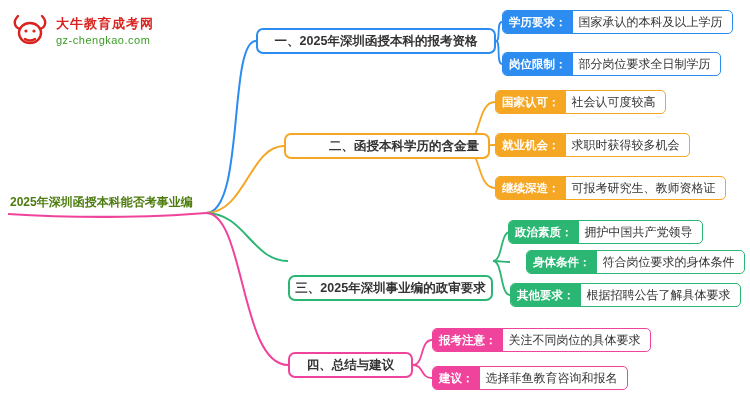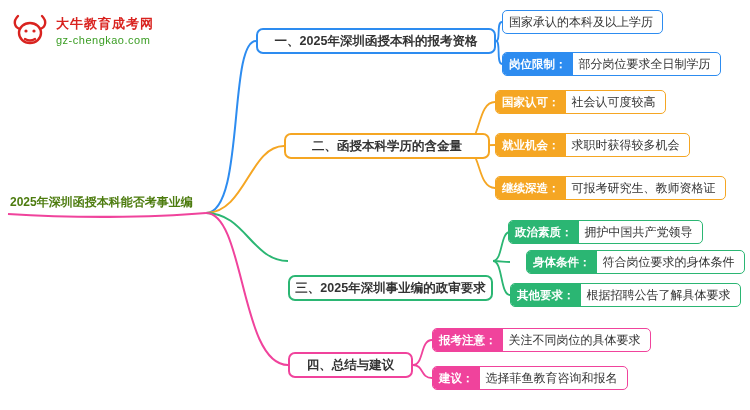--- a/index.html
+++ b/index.html
@@ -16,21 +16,21 @@
   }
   .leaf{
     border:1.5px solid #999;border-radius:5px;font-size:12px;color:#333;height:24px;overflow:hidden;
   }
   .leaf .chip{
     color:#fff;font-size:11.5px;font-weight:bold;height:100%;
     display:flex;align-items:center;padding:0 6px;border-radius:3px 0 0 3px;flex:0 0 auto;
   }
   .leaf .txt{padding:0 9px 0 6px;}
   .c-blue{border-color:#2d8cf0;}   .c-blue .chip{background:#2d8cf0;}
-  .c-orange{border-color:#f5a623;} .c-orange .chip{background:#f5a623;}
+  .c-orange{border-color:#f5a623;justify-content:flex-end;} .c-orange .chip{background:#f5a623;}
   .c-green{border-color:#2bb673;}  .c-green .chip{background:#2bb673;}
   .c-pink{border-color:#f0439c;}   .c-pink .chip{background:#f0439c;}
 
   .root-label{
     position:absolute;left:10px;top:194px;width:200px;z-index:2;
     font-size:12px;font-weight:bold;color:#4d7c0f;white-space:nowrap;
   }
 
   .logo{position:absolute;left:10px;top:12px;display:flex;align-items:center;z-index:2;}
   .logo .mark{width:40px;height:36px;margin-right:6px;flex:0 0 auto;}
@@ -78,20 +78,21 @@
   <div>
     <div class="title">大牛教育成考网</div>
     <div class="sub">gz-chengkao.com</div>
   </div>
 </div>
 
 <div class="root-label">2025年深圳函授本科能否考事业编</div>
 
 <div class="node branch c-blue" style="left:256px;top:28px;width:240px;">一、2025年深圳函授本科的报考资格</div>
 <div class="node leaf c-blue" style="left:502px;top:10px;">
+  <span class="chip">学历要求：</span>
   <span class="txt">国家承认的本科及以上学历</span>
 </div>
 <div class="node leaf c-blue" style="left:502px;top:52px;">
   <span class="chip">岗位限制：</span>
   <span class="txt">部分岗位要求全日制学历</span>
 </div>
 
 <div class="node branch c-orange" style="left:284px;top:133px;width:206px;">二、函授本科学历的含金量</div>
 <div class="node leaf c-orange" style="left:495px;top:90px;">
   <span class="chip">国家认可：</span>

